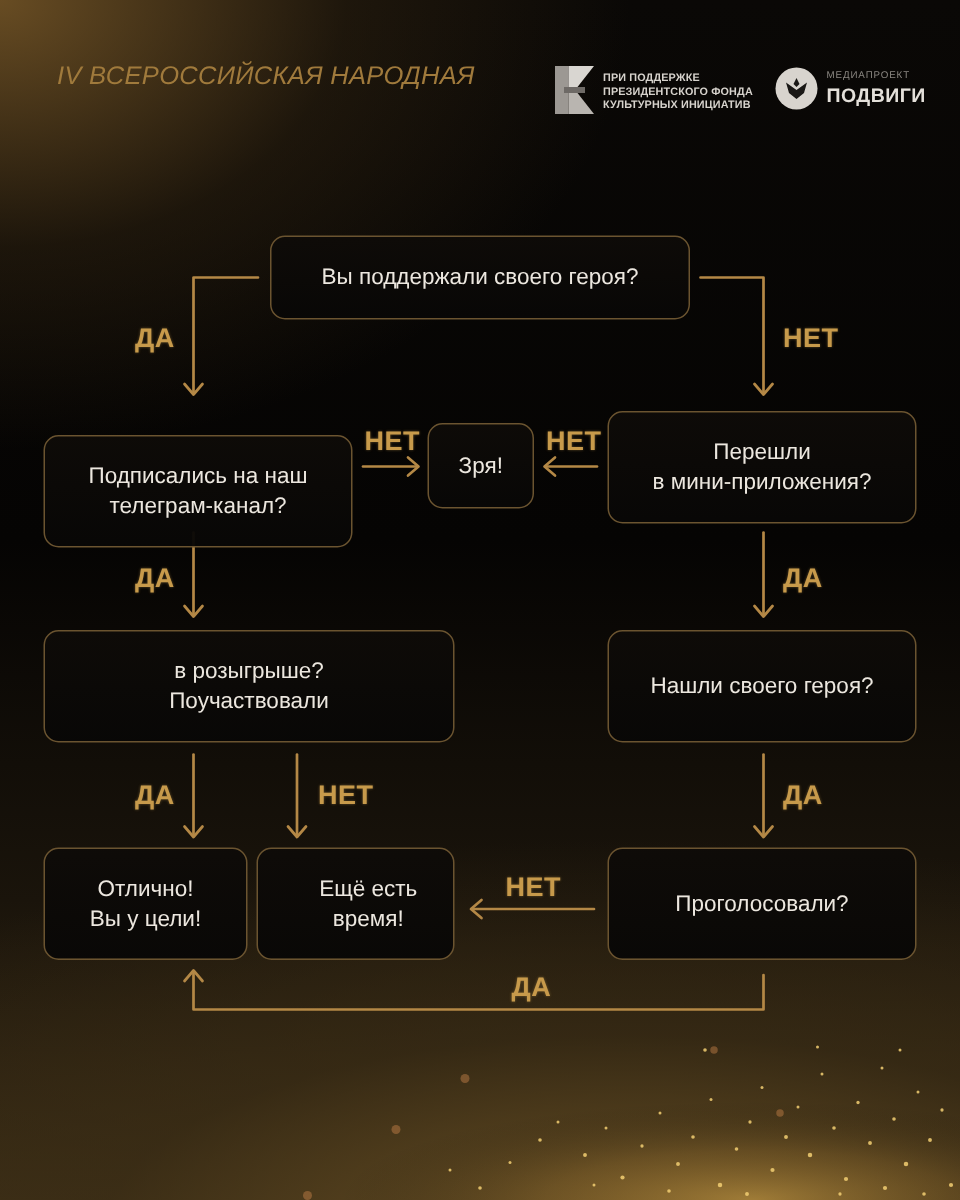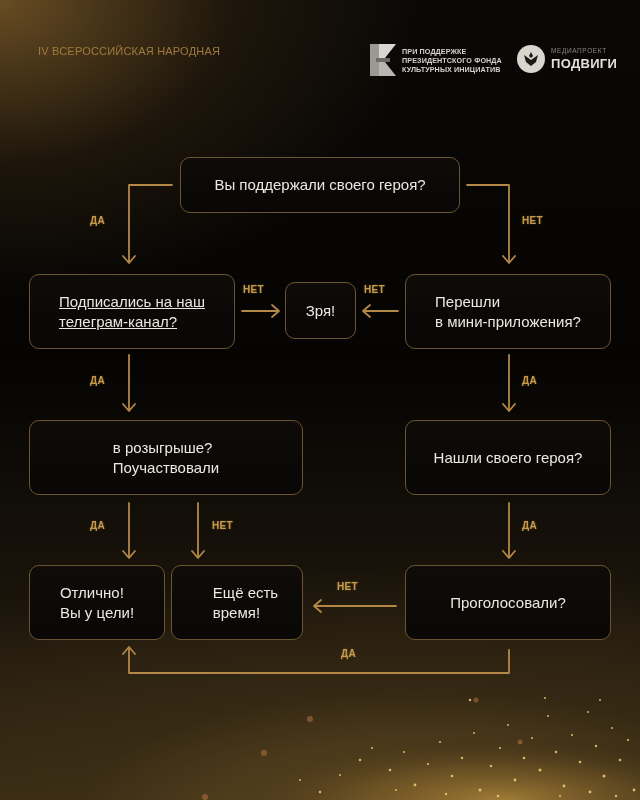--- a/index.html
+++ b/index.html
@@ -12,42 +12,42 @@
     position:absolute; inset:0;
     background:
       radial-gradient(ellipse 420px 300px at 0px 0px, rgba(120,88,40,0.85), rgba(60,44,20,0.4) 55%, rgba(0,0,0,0) 100%),
       radial-gradient(ellipse 700px 260px at 420px 820px, rgba(110,84,38,0.9), rgba(60,46,22,0.6) 50%, rgba(0,0,0,0) 100%),
       linear-gradient(180deg, #0a0806 0%, #050403 45%, #1a140b 75%, #3a2c15 100%);
   }
   .glitter { position:absolute; left:0; top:0; width:640px; height:800px; }
 
   .title {
     position:absolute; left:38px; top:40px; color:#a07a3c;
-    font-size:11px; line-height:22px; letter-spacing:0.2px;
+    font-size:17px; line-height:22px; letter-spacing:0.2px;font-style:italic;
   }
   .title b { font-weight:700; color:#b58a44; }
 
   .logo-k { position:absolute; left:370px; top:44px; width:26px; height:32px; }
   .logo-k-text {
     position:absolute; left:402px; top:47px; color:#d6d2cc;
     font-size:7.2px; font-weight:700; line-height:9px; letter-spacing:0.1px;
   }
   .logo-p { position:absolute; left:517px; top:45px; width:28px; height:28px; border-radius:50%; background:#d8d4ce; }
   .logo-p-small { position:absolute; left:551px; top:47px; color:#8a8680; font-size:6.5px; letter-spacing:0.6px; }
   .logo-p-big { position:absolute; left:551px; top:56px; color:#e4e0da; font-size:13px; font-weight:700; letter-spacing:0.3px; }
 
   .box {
     position:absolute; box-sizing:border-box;
     border:1px solid #6b5430; border-radius:10px;
     background:linear-gradient(180deg, rgba(14,11,8,0.96), rgba(8,7,6,0.96));
-    color:#ece7df; font-size:15px; line-height:20px; 
+    color:#ece7df; font-size:15px; line-height:20px; text-align:center;
     display:flex; align-items:center; justify-content:center;
   }
   .label {
-    position:absolute; color:#c79a4b; font-weight:700; font-size:10px;
+    position:absolute; color:#c79a4b; font-weight:700; font-size:18px;
     letter-spacing:0.3px;
     text-shadow:0 0 2px rgba(230,180,90,0.4);
   }
   svg.arrows { position:absolute; left:0; top:0; }
 </style>
 </head>
 <body>
 
 <div class="bg"></div>
 
@@ -179,21 +179,21 @@
 
     <polyline points="509,650 509,673 129,673 129,648"></polyline>
     <polyline points="123,654 129,647 135,654"></polyline>
   </g>
 </svg>
 
 <div class="box" style="left:180px;top:157px;width:280px;height:56px;">
   <span>Вы поддержали своего героя?</span>
 </div>
 
-<div class="box" style="left:29px;top:274px;width:206px;height:75px;text-decoration:underline;">
+<div class="box" style="left:29px;top:290px;width:206px;height:75px;">
   <div>
     <div>Подписались на наш</div>
     <div>телеграм-канал?</div>
   </div>
 </div>
 
 <div class="box" style="left:285px;top:282px;width:71px;height:57px;">
   <span>Зря!</span>
 </div>
 

